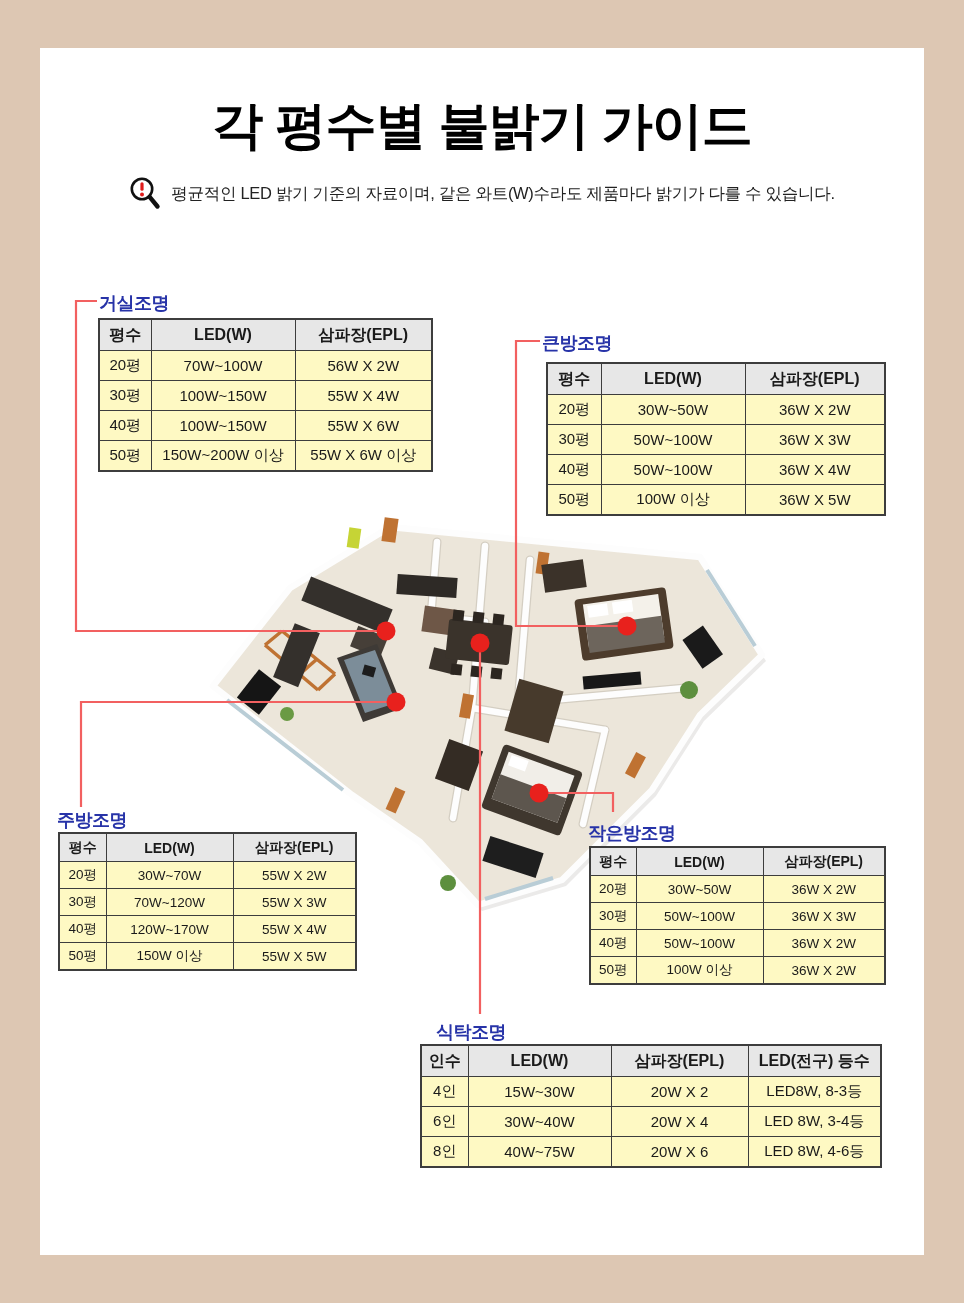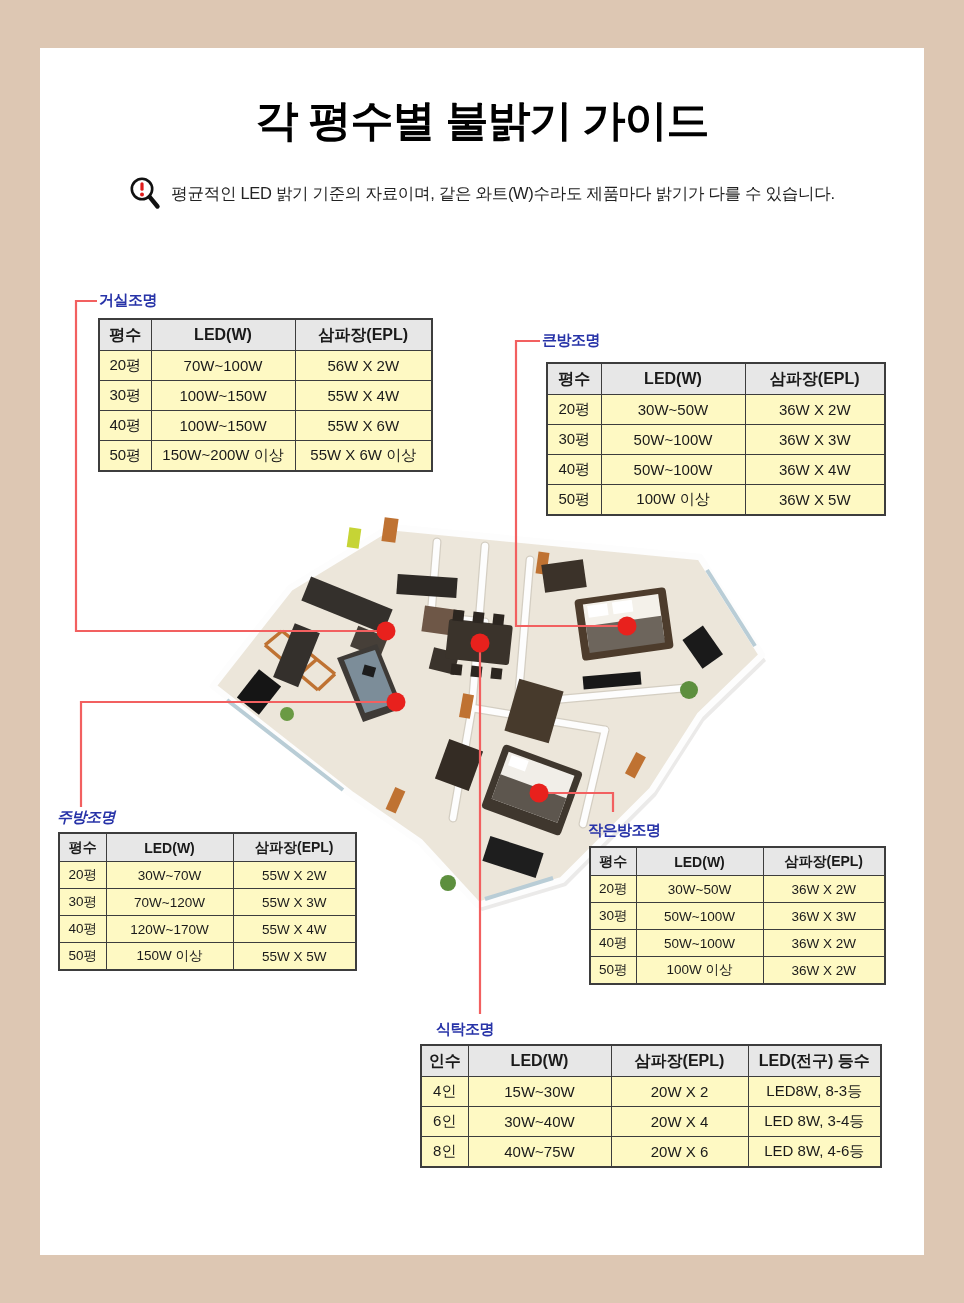--- a/index.html
+++ b/index.html
@@ -9,26 +9,26 @@
     --dot-red:#e8211d;
     --table-header-bg:#e7e7e7;
     --table-border:#3d3d3d;
   }
   html,body{margin:0;padding:0;}
   body{font-family:"Liberation Sans",sans-serif;background:#fff;}
   .page{position:relative;width:964px;height:1303px;background:var(--frame);overflow:hidden;}
   .content{position:absolute;left:40px;top:48px;width:884px;height:1207px;background:#ffffff;}
 
   .title{position:absolute;left:0;top:92px;width:100%;margin:0;text-align:center;
-         font-size:43px;font-weight:900;letter-spacing:-1px;color:#000;}
+         font-size:51px;font-weight:900;letter-spacing:-1px;color:#000;}
   .subtitle{position:absolute;left:0;top:176px;width:100%;display:flex;justify-content:center;
             align-items:center;gap:10px;}
   .subtitle span{font-size:16.5px;color:#222;letter-spacing:-0.3px;}
 
-  .tbl-label{position:absolute;font-size:15px;font-weight:bold;color:var(--label-blue);
+  .tbl-label{position:absolute;font-size:18px;font-weight:bold;color:var(--label-blue);
              letter-spacing:-0.5px;z-index:10;}
   table.tbl{position:absolute;border-collapse:collapse;table-layout:fixed;background:#fef9c3;
             border:2px solid var(--table-border);z-index:10;}
   table.tbl th,table.tbl td{border:1.5px solid var(--table-border);text-align:center;
             vertical-align:middle;color:#1a1a1a;padding:0 2px;white-space:nowrap;overflow:hidden;}
   table.tbl th{background:var(--table-header-bg);font-weight:bold;}
   .t-living th,.t-big th,.t-dining th{height:30px;font-size:16px;}
   .t-living td,.t-big td,.t-dining td{height:29px;font-size:15px;}
   .t-kitchen th,.t-small th{height:27px;font-size:14px;}
   .t-kitchen td,.t-small td{height:26px;font-size:13.5px;}
@@ -246,21 +246,21 @@
           <td>36W X 4W</td>
         </tr>
         <tr>
           <td>50평</td>
           <td>100W 이상</td>
           <td>36W X 5W</td>
         </tr>
       </tbody>
     </table>
 
-  <div class="tbl-label" style="left:57px;top:808px;font-style:italic;">주방조명</div>
+  <div class="tbl-label" style="left:57px;top:808px;">주방조명</div>
   <table class="tbl t-kitchen" style="left:58px;top:832px;width:297px;">
       <colgroup>
         <col style="width: 47px;">
         <col style="width: 127px;">
         <col style="width: 123px;">
       </colgroup>
       <thead>
         <tr>
           <th>평수</th>
           <th>LED(W)</th>

